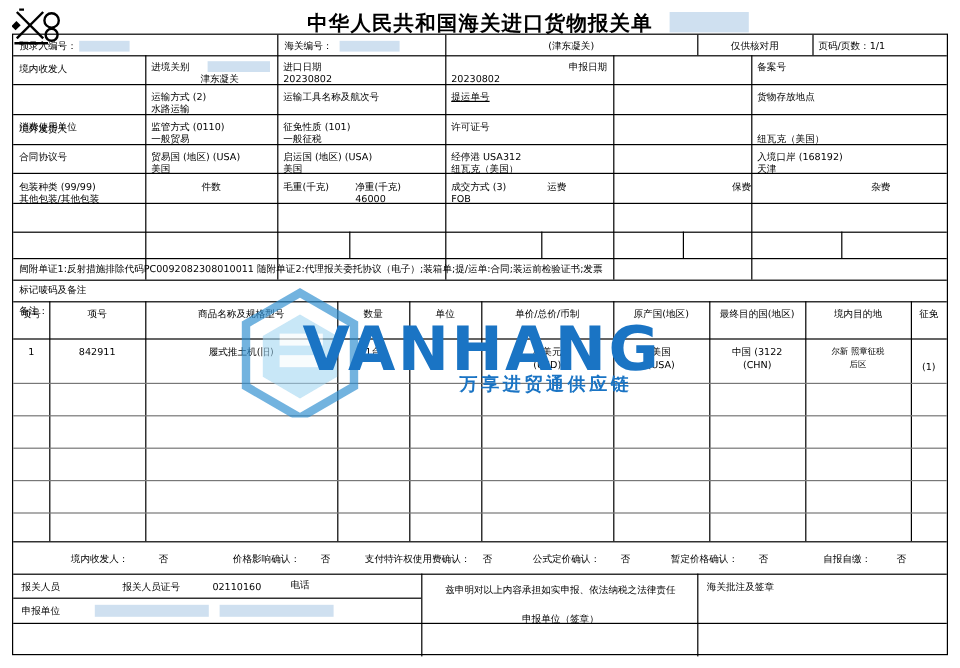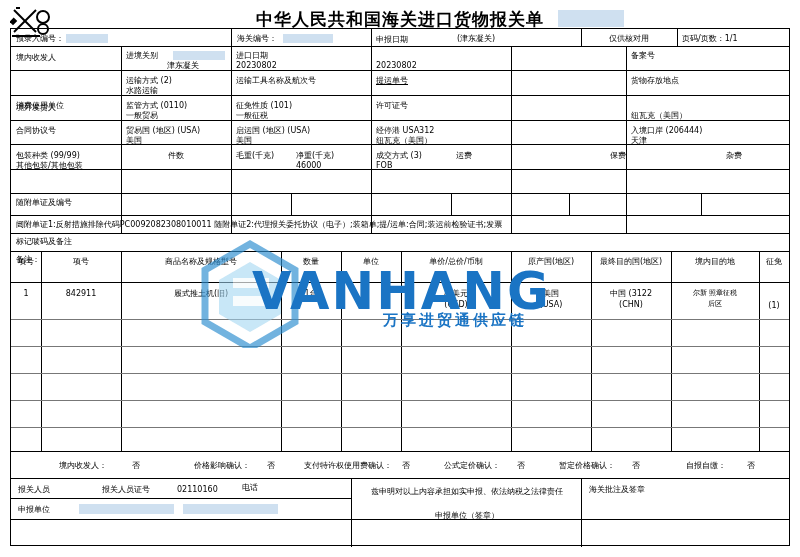--- a/index.html
+++ b/index.html
@@ -193,21 +193,21 @@
     <div class="vr" style="left:440px; top:164px; height:22px;"></div>
     <div class="vr" style="left:558px; top:164px; height:22px;"></div>
     <div class="vr" style="left:690px; top:164px; height:22px;"></div>
 
     <div class="c lbl" style="left:2px;   top:22px; width:106px;">境内收发人</div>
     <div class="c lbl" style="left:112px; top:20px; width:106px;">进境关别</div>
     <div class="redbox" style="left:162px; top:22px; width:52px; height:9px;"></div>
     <div class="c val" style="left:112px; top:30px; width:106px;padding-left:44px;">津东凝关</div>
     <div class="c lbl" style="left:222px; top:20px; width:136px;">进口日期</div>
     <div class="c val" style="left:222px; top:30px; width:136px;">20230802</div>
-    <div class="c lbl" style="left:362px; top:4px; width:136px;">申报日期</div>
+    <div class="c lbl" style="left:362px; top:20px; width:136px;text-align:right;">申报日期</div>
     <div class="c val" style="left:362px; top:30px; width:136px;">20230802</div>
     <div class="c lbl" style="left:617px; top:20px; width:158px;">备案号</div>
 
     <div class="c lbl" style="left:2px;   top:72px; width:106px;">境外发货人</div>
     <div class="c lbl" style="left:112px; top:45px; width:106px;">运输方式 (2)</div>
     <div class="c val" style="left:112px; top:55px; width:106px;">水路运输</div>
     <div class="c lbl" style="left:222px; top:45px; width:136px;">运输工具名称及航次号</div>
     <div class="c lbl" style="left:362px; top:45px; width:136px;text-decoration:underline;">提运单号</div>
     <div class="c lbl" style="left:617px; top:45px; width:158px;">货物存放地点</div>
 
@@ -219,36 +219,35 @@
     <div class="c lbl" style="left:362px; top:70px; width:136px;">许可证号</div>
     <div class="c val" style="left:617px; top:80px; width:158px;">纽瓦克（美国）</div>
 
     <div class="c lbl" style="left:2px;   top:95px; width:106px;">合同协议号</div>
     <div class="c lbl" style="left:112px; top:95px; width:106px;">贸易国 (地区) (USA)</div>
     <div class="c val" style="left:112px; top:105px; width:106px;">美国</div>
     <div class="c lbl" style="left:222px; top:95px; width:136px;">启运国 (地区) (USA)</div>
     <div class="c val" style="left:222px; top:105px; width:136px;">美国</div>
     <div class="c lbl" style="left:362px; top:95px; width:136px;">经停港 USA312</div>
     <div class="c val" style="left:362px; top:105px; width:136px;">纽瓦克（美国）</div>
-    <div class="c lbl" style="left:617px; top:95px; width:158px;">入境口岸 (206444)</div>
+    <div class="c lbl" style="left:617px; top:95px; width:158px;">入境口岸 (168192)</div>
     <div class="c val" style="left:617px; top:105px; width:158px;">天津</div>
 
     <div class="c lbl" style="left:2px;   top:120px; width:106px;">包装种类 (99/99)</div>
     <div class="c val" style="left:2px;   top:130px; width:106px;">其他包装/其他包装</div>
     <div class="c lbl" style="left:112px; top:120px; width:106px;text-align:center;">件数</div>
     <div class="c lbl" style="left:222px; top:120px; width:56px;">毛重(千克)</div>
     <div class="c lbl" style="left:282px; top:120px; width:76px;">净重(千克)</div>
     <div class="c val" style="left:282px; top:130px; width:76px;">46000</div>
     <div class="c lbl" style="left:362px; top:120px; width:76px;">成交方式 (3)</div>
     <div class="c val" style="left:362px; top:130px; width:76px;">FOB</div>
     <div class="c lbl" style="left:442px; top:120px; width:114px;">运费</div>
     <div class="c lbl" style="left:560px; top:120px; width:128px;margin-left:36px;">保费</div>
     <div class="c lbl" style="left:692px; top:120px; width:84px;margin-left:20px;">杂费</div>
 
-    <div class="c lbl" style="left:2px; top:167px; width:160px;">随附单证及编号</div>
     <div class="c val" style="left:2px; top:189px; width:770px; font-size:8px;">闿附单证1:反射措施排除代码PC0092082308010011 随附单证2:代理报关委托协议（电子）;装箱单;提/运单:合同;装运前检验证书;发票</div>
 
     <div class="c lbl" style="left:2px; top:206px; width:200px;">标记唛码及备注</div>
     <div class="c lbl" style="left:2px; top:224px; width:200px;">备注：</div>
 
     <div class="vr" style="left:30px;  top:222px; height:200px;"></div>
     <div class="vr" style="left:110px; top:222px; height:200px;"></div>
     <div class="vr" style="left:270px; top:222px; height:200px;"></div>
     <div class="vr" style="left:330px; top:222px; height:200px;"></div>
     <div class="vr" style="left:390px; top:222px; height:200px;"></div>

